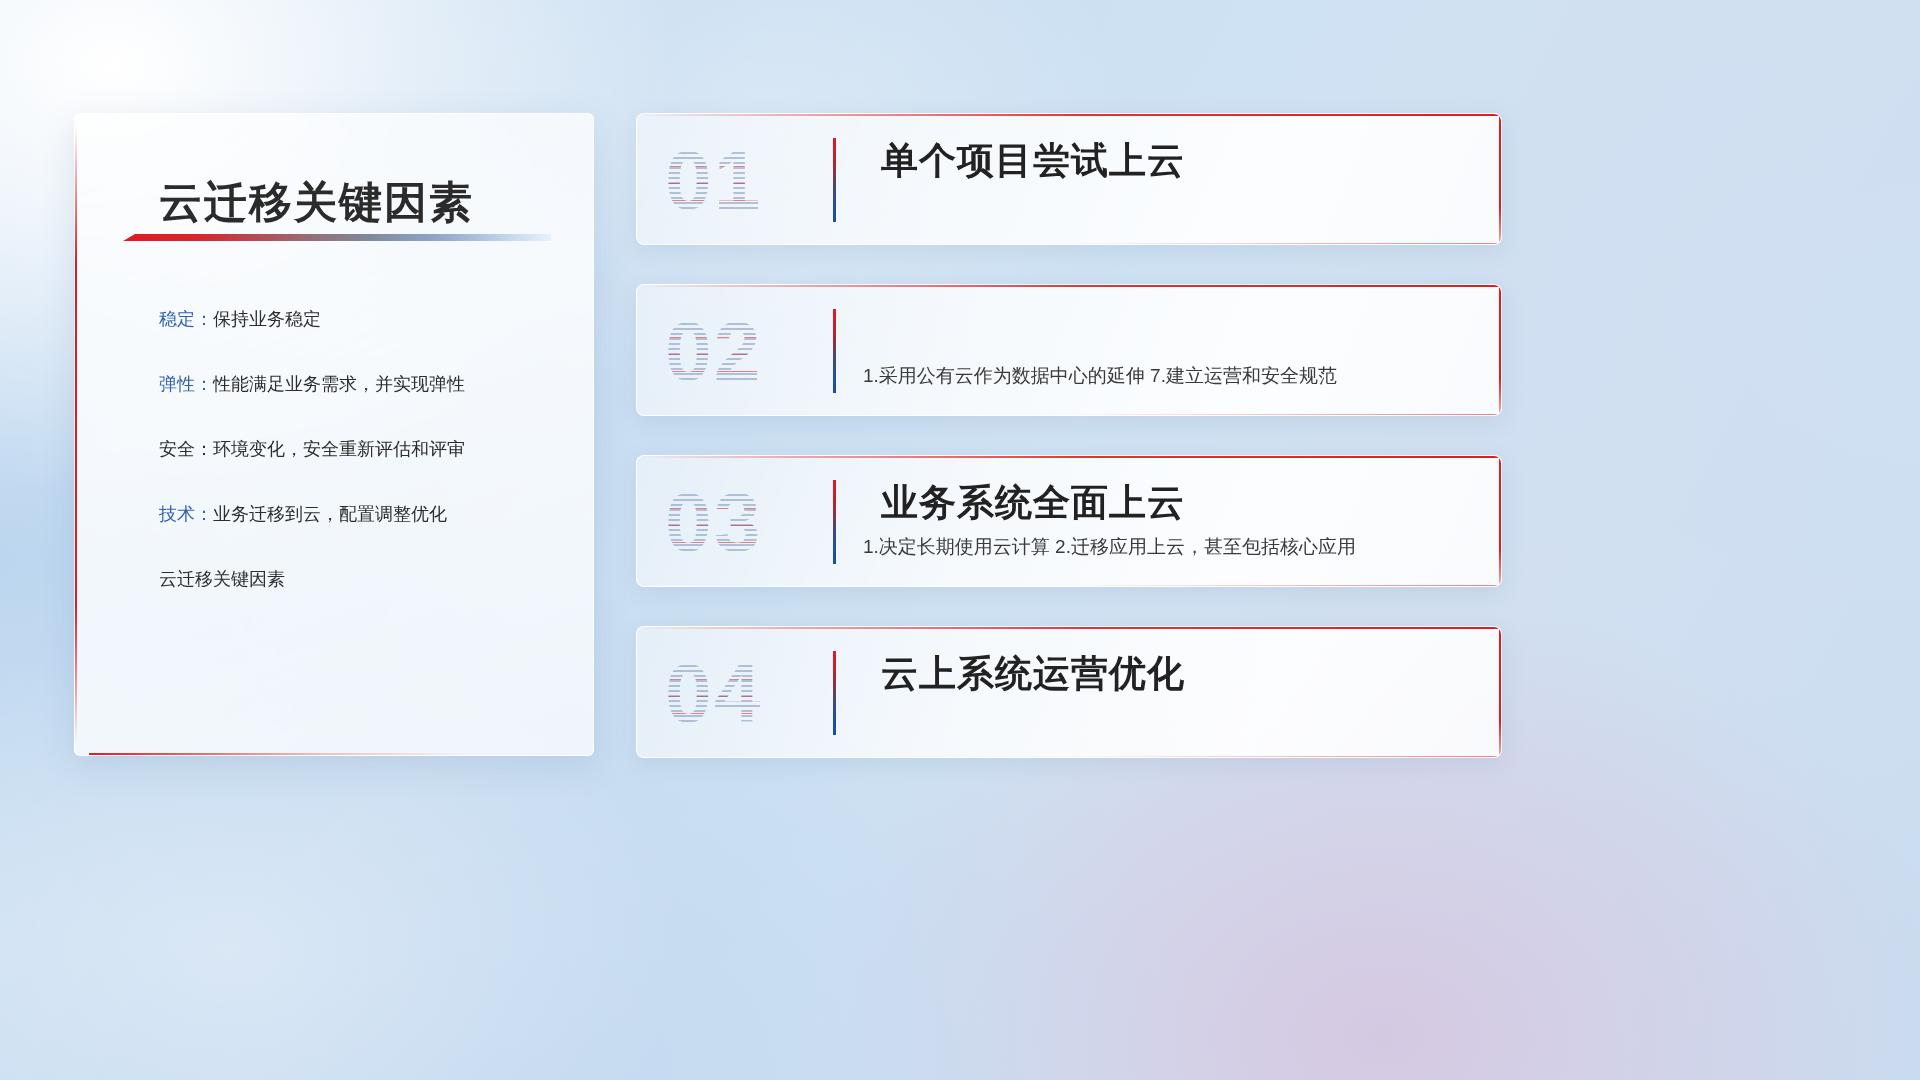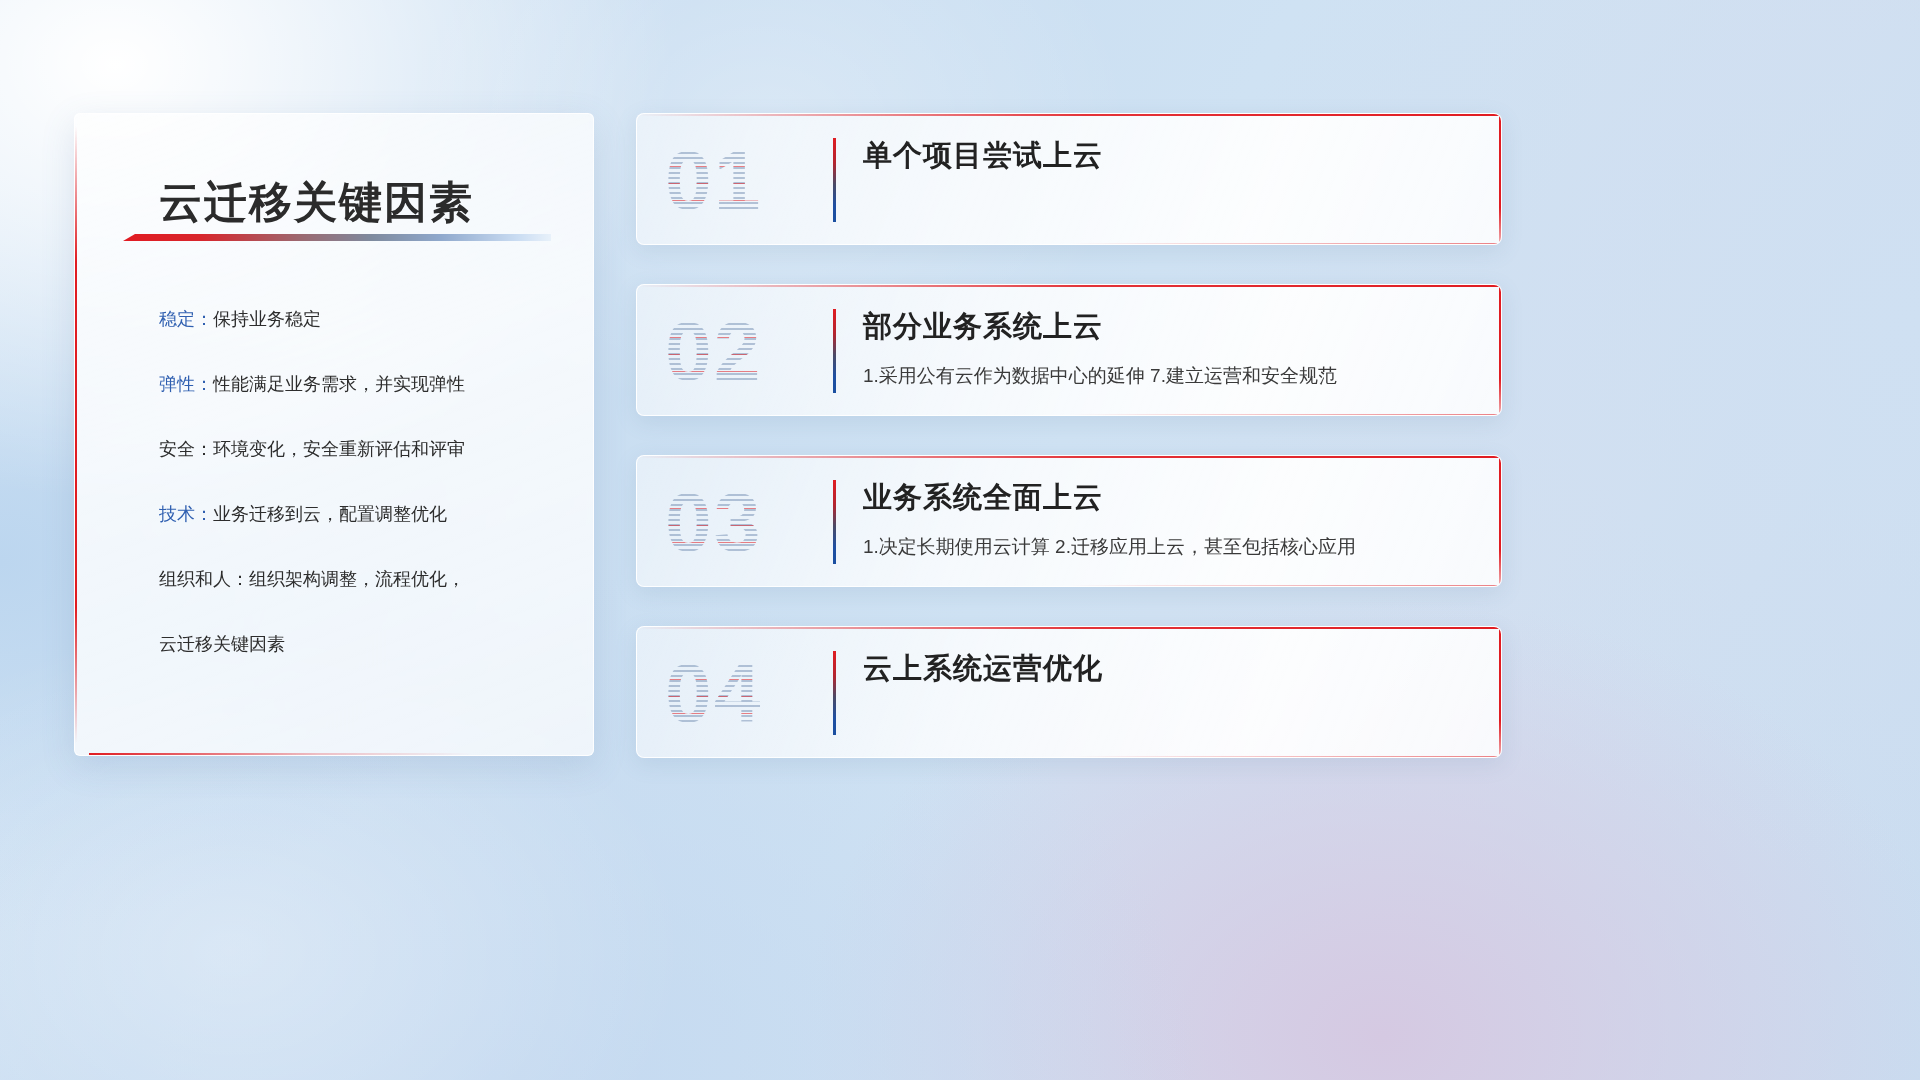--- a/index.html
+++ b/index.html
@@ -97,22 +97,22 @@
       rgba(224,28,34,.55) 0px,rgba(224,28,34,.55) 1px,
       rgba(255,255,255,0) 1px,rgba(255,255,255,0) 17px);
     -webkit-text-fill-color:transparent;color:transparent;
     user-select:none;pointer-events:none;
   }
   .step-divider{
     position:absolute;left:196px;top:24px;width:3px;height:84px;
     background:linear-gradient(180deg,#e01c22 0%,#b3252f 30%,#4a4a66 55%,#1f4fa2 80%,#1a4fa0 100%);
   }
   .step-title{
-    position:absolute;left:226px;top:22px;
-    font-size:29px;font-weight:700;color:#222;letter-spacing:1px;white-space:nowrap;
+    position:absolute;left:244px;top:22px;
+    font-size:37px;font-weight:700;color:#222;letter-spacing:1px;white-space:nowrap;
   }
   .step-sub{
     position:absolute;left:226px;top:78px;
     font-size:19px;color:#3a3a3a;white-space:nowrap;
   }
 </style>
 </head>
 <body>
 
 <div id="bg"></div>
@@ -132,23 +132,20 @@
     <div class="plist-item">
       <span class="k">弹性：</span><span>性能满足业务需求，并实现弹性</span>
     </div>
     <div class="plist-item">
       <span class="k dark">安全：</span><span>环境变化，安全重新评估和评审</span>
     </div>
     <div class="plist-item">
       <span class="k">技术：</span><span>业务迁移到云，配置调整优化</span>
     </div>
     <div class="plist-item">
-      <span class="k dark">组织和人：</span><span>组织架构调整，流程优化，</span>
-    </div>
-    <div class="plist-item">
       <span class="k dark"></span><span>云迁移关键因素</span>
     </div>
   </div>
 </div>
 
 <div class="step-card" style="top:113px">
   <div class="top-line"></div>
   <div class="right-line"></div>
   <div class="bot-line"></div>
   <div class="step-num">01</div>
@@ -157,21 +154,20 @@
   <div class="step-title">单个项目尝试上云</div>
 </div>
 
 <div class="step-card" style="top:284px">
   <div class="top-line"></div>
   <div class="right-line"></div>
   <div class="bot-line"></div>
   <div class="step-num">02</div>
   <div class="step-num-red">02</div>
   <div class="step-divider"></div>
-  <div class="step-title">部分业务系统上云</div>
   <div class="step-sub">1.采用公有云作为数据中心的延伸    7.建立运营和安全规范</div>
 </div>
 
 <div class="step-card" style="top:455px">
   <div class="top-line"></div>
   <div class="right-line"></div>
   <div class="bot-line"></div>
   <div class="step-num">03</div>
   <div class="step-num-red">03</div>
   <div class="step-divider"></div>

